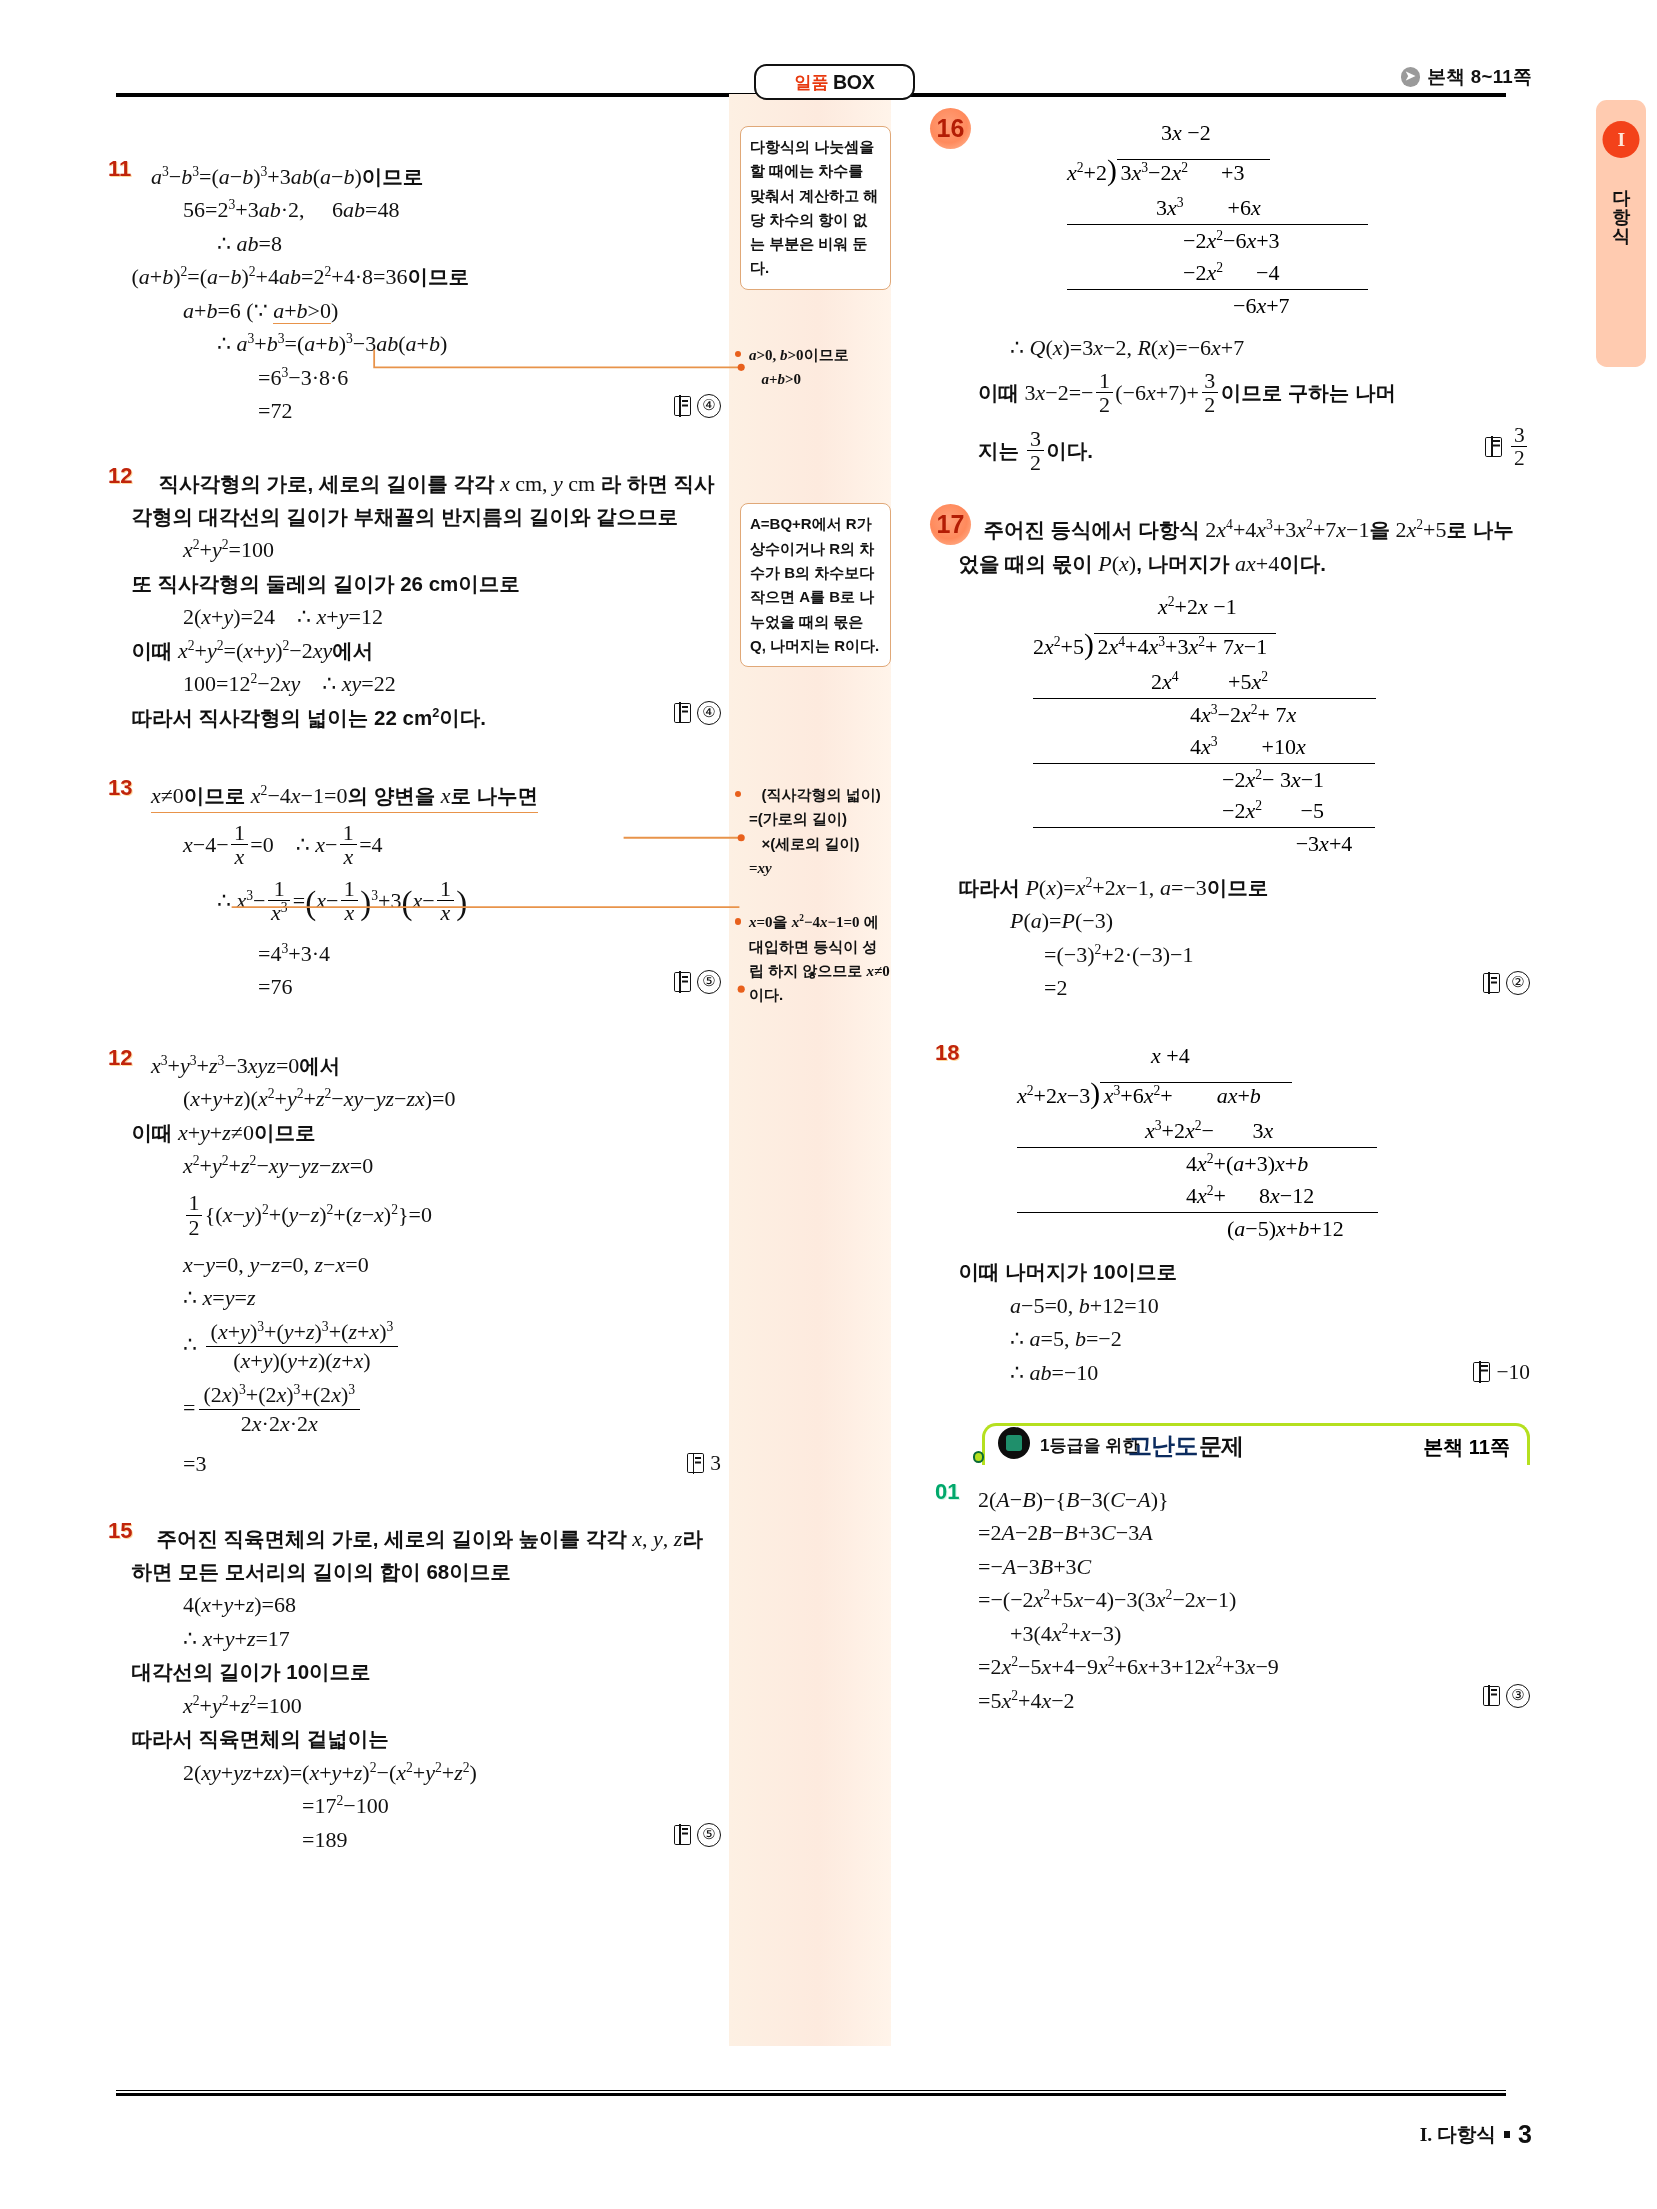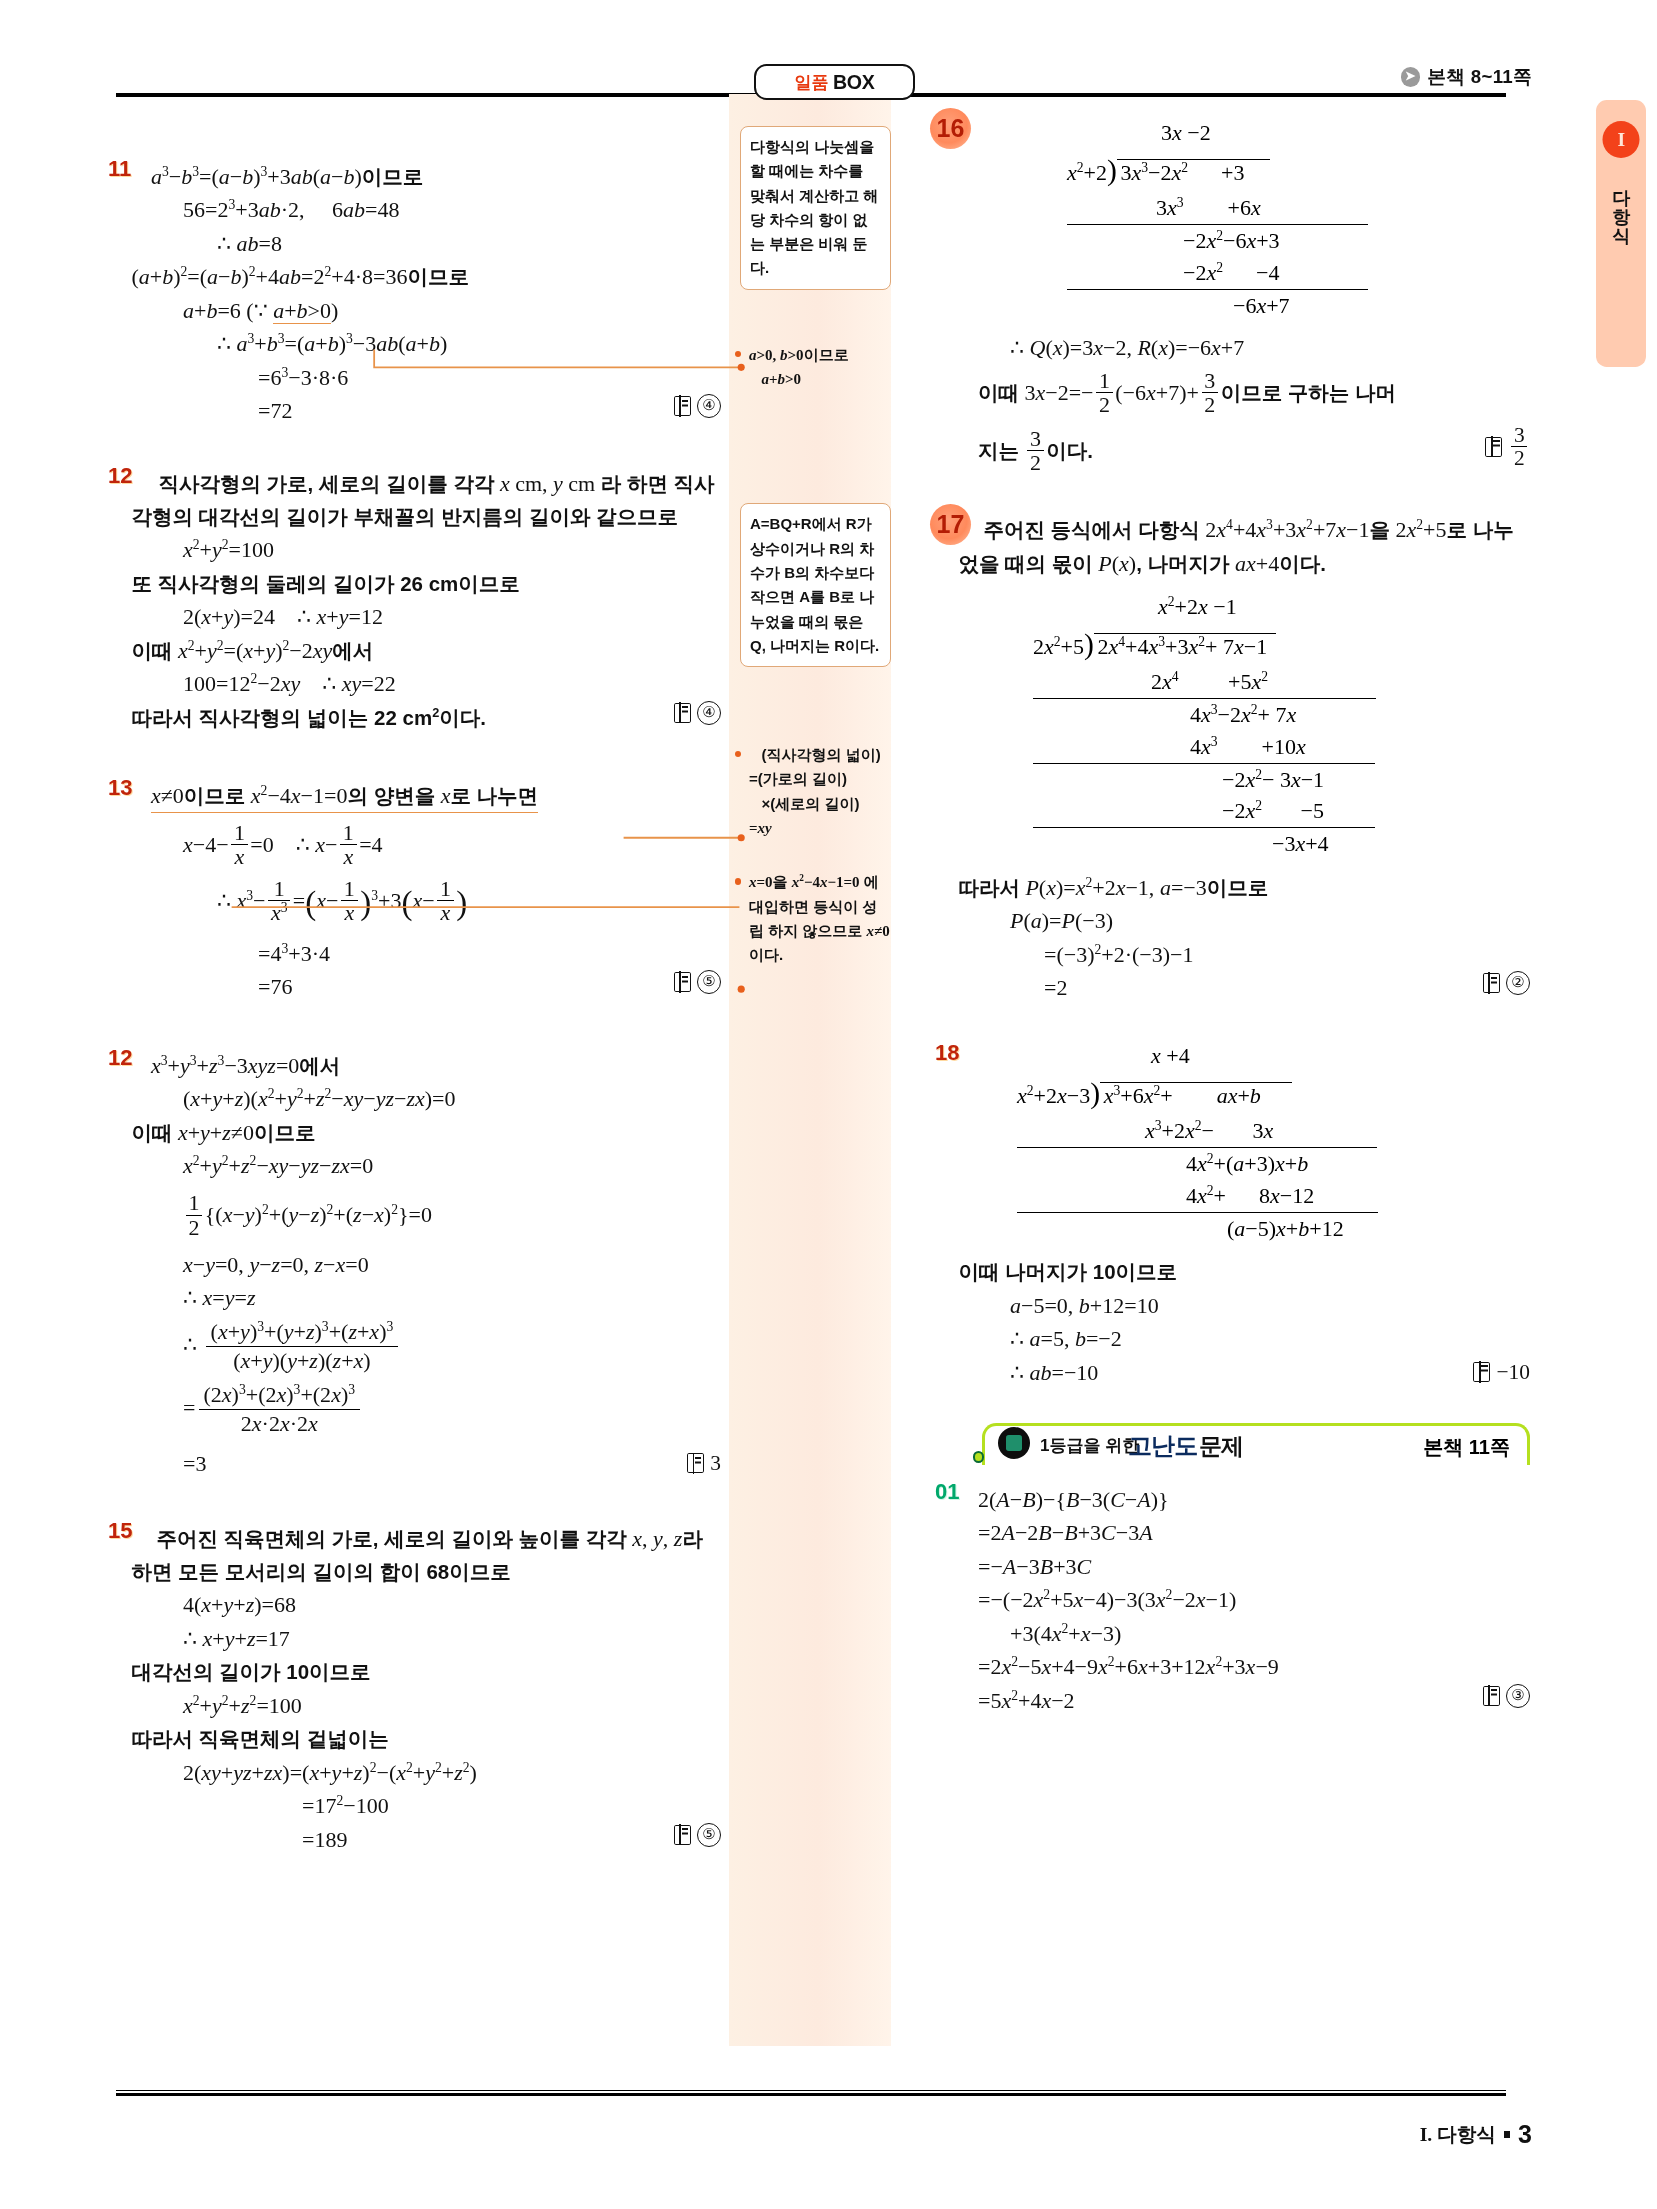--- a/index.html
+++ b/index.html
@@ -303,21 +303,21 @@
 
     <div class="nplain" style="margin-top:53px;">
       <div><span class="nm">a</span><span class="nmu">&gt;0, </span><span class="nm">b</span><span class="nmu">&gt;0</span><span title="a&gt;0, b&gt;0이므로">이므로</span></div>
       <div style="padding-left:12.5px;"><span class="nm">a</span><span class="nmu">+</span><span class="nm">b</span><span class="nmu">&gt;0</span></div>
     </div>
 
     <div class="nbox" style="margin-top:112px;">
       <span>A=BQ+R에서 R가 상수이거나 R의 차수가 B의 차수보다 작으면 A를 B로 나누었을 때의 몫은 Q, 나머지는 R이다.</span>
     </div>
 
-    <div class="nplain" style="margin-top:76px;">
+    <div class="nplain" style="margin-top:116px;">
       <div style="padding-left:12.5px;">(직사각형의 넓이)</div>
       <div>=(가로의 길이)</div>
       <div style="padding-left:12.5px;">×(세로의 길이)</div>
       <div><span class="nmu">=</span><span class="nm">xy</span></div>
     </div>
 
     <div class="nplain" style="margin-top:30px;">
       <span class="nm">x</span><span class="nmu">=0</span>을 <span class="nm">x</span><span class="nmu"><sup>2</sup>−4</span><span class="nm">x</span><span class="nmu">−1=0</span> 에 대입하면 등식이 성립 하지 않으므로 <span class="nm">x</span><span class="nmu">≠0</span>이다.
     </div>
   </div>
@@ -368,21 +368,21 @@
       <div class="ldiv" style="margin-left:55px;margin-top:10.7px;">
         <div class="divrow" style="padding-left:125px;"><span class="m">x</span><sup>2</sup>+2<span class="m">x</span> −1</div>
         <div class="divrow">
           <span class="dvs">2<span class="m">x</span><sup>2</sup>+5</span><span style="font-size:1.35em;">)</span><span class="obar" style="padding:0 3.6px;">2<span class="m">x</span><sup>4</sup>+4<span class="m">x</span><sup>3</sup>+3<span class="m">x</span><sup>2</sup>+ 7<span class="m">x</span>−1&nbsp;</span>
         </div>
         <div class="divrow ubar" style="padding-left:118px;display:inline-block;width:225px;">2<span class="m">x</span><sup>4</sup>&nbsp;&nbsp;&nbsp;&nbsp;&nbsp;&nbsp;&nbsp;&nbsp;&nbsp;+5<span class="m">x</span><sup>2</sup></div>
         <div class="divrow" style="padding-left:157px;">4<span class="m">x</span><sup>3</sup>−2<span class="m">x</span><sup>2</sup>+ 7<span class="m">x</span></div>
         <div class="divrow ubar" style="padding-left:157px;display:inline-block;width:185px;">4<span class="m">x</span><sup>3</sup>&nbsp;&nbsp;&nbsp;&nbsp;&nbsp;&nbsp;&nbsp;&nbsp;+10<span class="m">x</span></div>
         <div class="divrow" style="padding-left:189px;">−2<span class="m">x</span><sup>2</sup>− 3<span class="m">x</span>−1</div>
         <div class="divrow ubar" style="padding-left:189px;display:inline-block;width:153px;">−2<span class="m">x</span><sup>2</sup>&nbsp;&nbsp;&nbsp;&nbsp;&nbsp;&nbsp;&nbsp;−5</div>
-        <div class="divrow" style="padding-left:239px;">−3<span class="m">x</span>+4</div>
+        <div class="divrow" style="padding-left:239px;text-align:center;">−3<span class="m">x</span>+4</div>
       </div>
 
       <div class="ln" style="margin-top:10.7px;margin-left:-19.6px;"><span class="txt">따라서</span> <span class="m">P</span>(<span class="m">x</span>)=<span class="m">x</span><sup>2</sup>+2<span class="m">x</span>−1, <span class="m">a</span>=−3<span class="txt">이므로</span></div>
       <div class="ln ind1"><span class="m">P</span>(<span class="m">a</span>)=<span class="m">P</span>(−3)</div>
       <div class="ln ind2">=(−3)<sup>2</sup>+2·(−3)−1</div>
       <div class="ln ind2" style="position:relative;">=2
         <span class="ans" style="top:0;">
           <span class="bookic"></span>
           <span class="circnum">②</span>
         </span>

